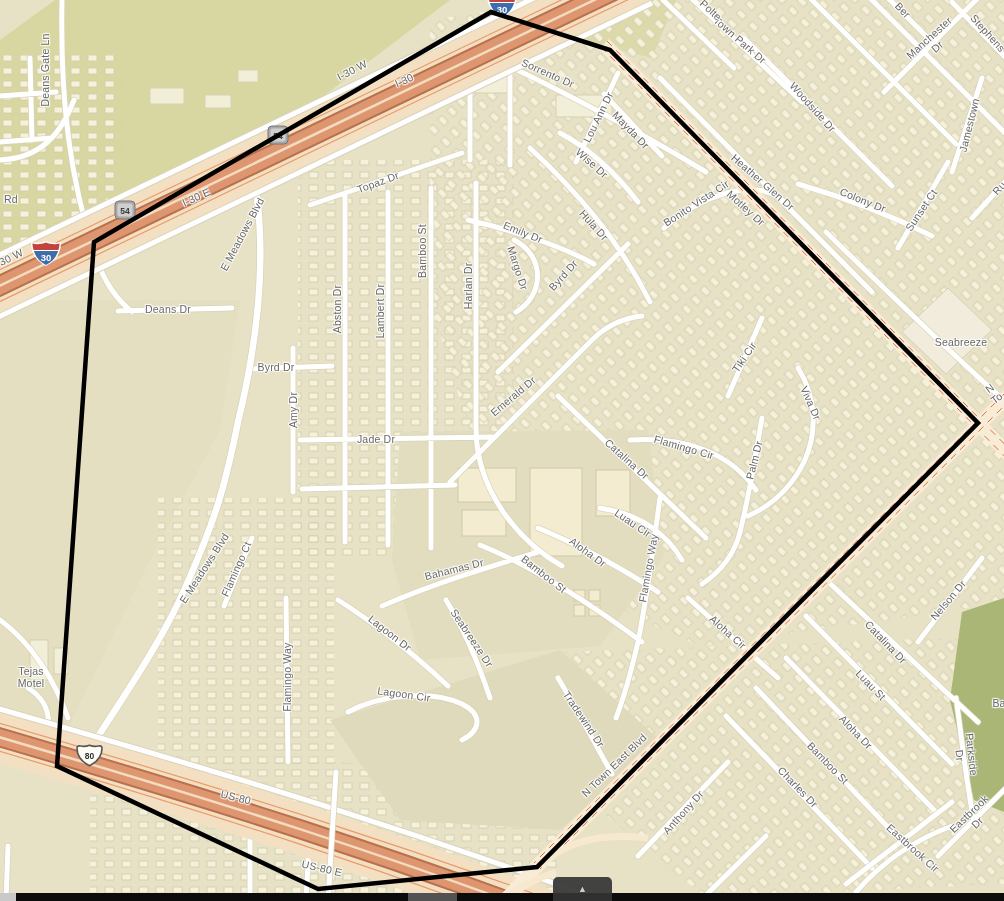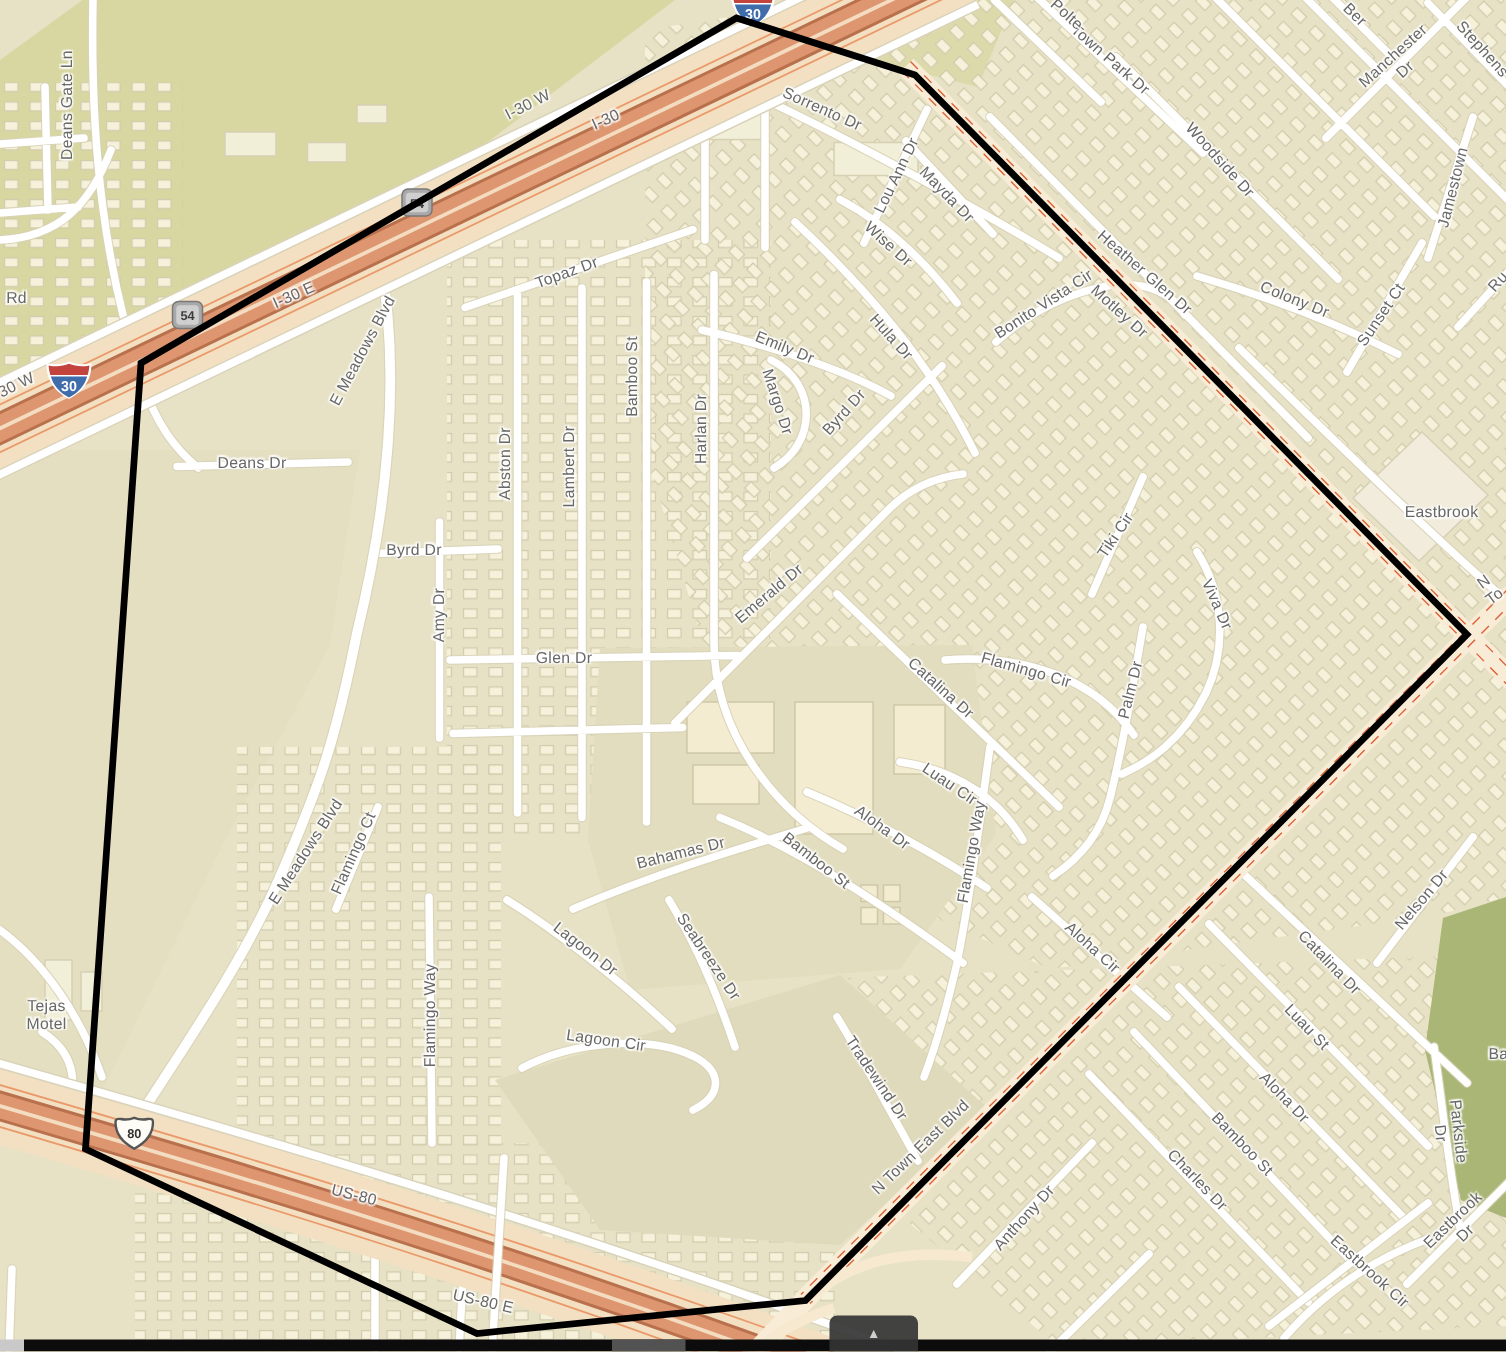--- a/index.html
+++ b/index.html
@@ -235,21 +235,21 @@
       <div class="lbl" style="left: 468px; top: 286px; transform: translate(-50%, -50%) rotate(-90deg);">Harlan Dr</div>
       <div class="lbl" style="left: 548px; top: 73px; transform: translate(-50%, -50%) rotate(24deg);">Sorrento Dr</div>
       <div class="lbl" style="left: 598px; top: 117px; transform: translate(-50%, -50%) rotate(-64deg);">Lou Ann Dr</div>
       <div class="lbl" style="left: 631px; top: 130px; transform: translate(-50%, -50%) rotate(46deg);">Mayda Dr</div>
       <div class="lbl" style="left: 592px; top: 163px; transform: translate(-50%, -50%) rotate(42deg);">Wise Dr</div>
       <div class="lbl" style="left: 523px; top: 232px; transform: translate(-50%, -50%) rotate(22deg);">Emily Dr</div>
       <div class="lbl" style="left: 518px; top: 268px; transform: translate(-50%, -50%) rotate(72deg);">Margo Dr</div>
       <div class="lbl" style="left: 594px; top: 225px; transform: translate(-50%, -50%) rotate(48deg);">Hula Dr</div>
       <div class="lbl" style="left: 563px; top: 275px; transform: translate(-50%, -50%) rotate(-48deg);">Byrd Dr</div>
       <div class="lbl" style="left: 513px; top: 396px; transform: translate(-50%, -50%) rotate(-40deg);">Emerald Dr</div>
-      <div class="lbl" style="left: 376px; top: 439px; transform: translate(-50%, -50%) rotate(0deg);">Glen Dr</div>
+      <div class="lbl" style="left: 376px; top: 439px; transform: translate(-50%, -50%) rotate(0deg);">Jade Dr</div>
       <div class="lbl" style="left: 627px; top: 459px; transform: translate(-50%, -50%) rotate(42deg);">Catalina Dr</div>
       <div class="lbl" style="left: 684px; top: 447px; transform: translate(-50%, -50%) rotate(16deg);">Flamingo Cir</div>
       <div class="lbl" style="left: 744px; top: 357px; transform: translate(-50%, -50%) rotate(-56deg);">Tiki Cir</div>
       <div class="lbl" style="left: 811px; top: 403px; transform: translate(-50%, -50%) rotate(66deg);">Viva Dr</div>
       <div class="lbl" style="left: 754px; top: 460px; transform: translate(-50%, -50%) rotate(-76deg);">Palm Dr</div>
       <div class="lbl" style="left: 633px; top: 523px; transform: translate(-50%, -50%) rotate(34deg);">Luau Cir</div>
       <div class="lbl" style="left: 588px; top: 552px; transform: translate(-50%, -50%) rotate(36deg);">Aloha Dr</div>
       <div class="lbl" style="left: 648px; top: 568px; transform: translate(-50%, -50%) rotate(-80deg);">Flamingo Way</div>
       <div class="lbl" style="left: 544px; top: 574px; transform: translate(-50%, -50%) rotate(38deg);">Bamboo St</div>
       <div class="lbl" style="left: 454px; top: 569px; transform: translate(-50%, -50%) rotate(-14deg);">Bahamas Dr</div>
@@ -270,21 +270,21 @@
       <div class="lbl" style="left: 948px; top: 600px; transform: translate(-50%, -50%) rotate(-50deg);">Nelson Dr</div>
       <div class="lbl" style="left: 886px; top: 642px; transform: translate(-50%, -50%) rotate(46deg);">Catalina Dr</div>
       <div class="lbl" style="left: 871px; top: 685px; transform: translate(-50%, -50%) rotate(46deg);">Luau St</div>
       <div class="lbl" style="left: 856px; top: 732px; transform: translate(-50%, -50%) rotate(46deg);">Aloha Dr</div>
       <div class="lbl" style="left: 828px; top: 763px; transform: translate(-50%, -50%) rotate(46deg);">Bamboo St</div>
       <div class="lbl" style="left: 798px; top: 787px; transform: translate(-50%, -50%) rotate(46deg);">Charles Dr</div>
       <div class="lbl" style="left: 913px; top: 848px; transform: translate(-50%, -50%) rotate(42deg);">Eastbrook Cir</div>
       <div class="lbl" style="left: 973px; top: 818px; transform: translate(-50%, -50%) rotate(-44deg);">Eastbrook Dr</div>
       <div class="lbl" style="left: 966px; top: 755px; transform: translate(-50%, -50%) rotate(84deg);">Parkside Dr</div>
       <div class="lbl" style="left: 999px; top: 703px; transform: translate(-50%, -50%) rotate(0deg);">Ba</div>
-      <div class="lbl" style="left: 961px; top: 342px; transform: translate(-50%, -50%) rotate(0deg);">Eastbrook</div>
+      <div class="lbl" style="left: 961px; top: 342px; transform: translate(-50%, -50%) rotate(0deg);">Seabreeze</div>
       <div class="lbl" style="left: 993px; top: 393px; transform: translate(-50%, -50%) rotate(-36deg);">N To</div>
       <div class="lbl" style="left: 763px; top: 182px; transform: translate(-50%, -50%) rotate(41deg);">Heather Glen Dr</div>
       <div class="lbl" style="left: 746px; top: 208px; transform: translate(-50%, -50%) rotate(42deg);">Motley Dr</div>
       <div class="lbl" style="left: 696px; top: 203px; transform: translate(-50%, -50%) rotate(-33deg);">Bonito Vista Cir</div>
       <div class="lbl" style="left: 740px; top: 40px; transform: translate(-50%, -50%) rotate(41deg);">Town Park Dr</div>
       <div class="lbl" style="left: 711px; top: 10px; transform: translate(-50%, -50%) rotate(42deg);">Polte</div>
       <div class="lbl" style="left: 903px; top: 10px; transform: translate(-50%, -50%) rotate(45deg);">Ber</div>
       <div class="lbl" style="left: 933px; top: 42px; transform: translate(-50%, -50%) rotate(-42deg);">Manchester Dr</div>
       <div class="lbl" style="left: 988px; top: 33px; transform: translate(-50%, -50%) rotate(48deg);">Stephens</div>
       <div class="lbl" style="left: 813px; top: 107px; transform: translate(-50%, -50%) rotate(48deg);">Woodside Dr</div>

